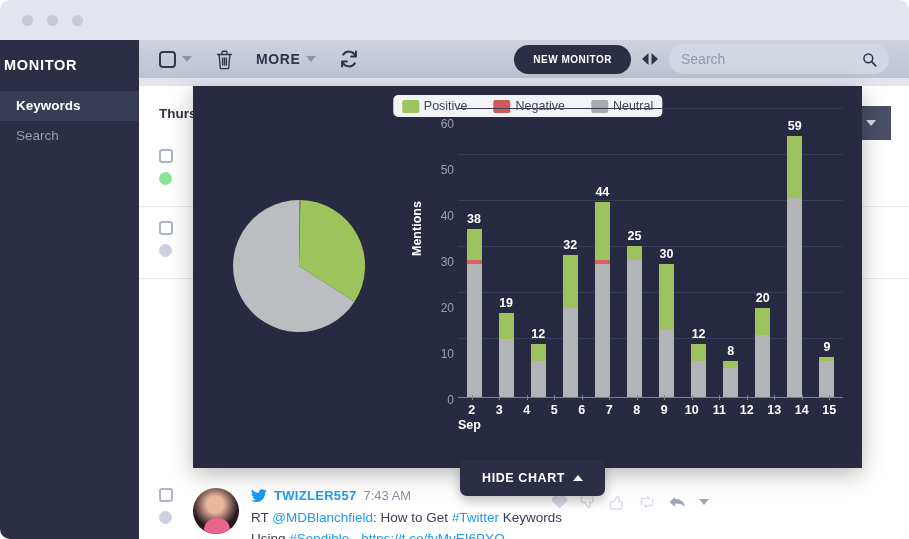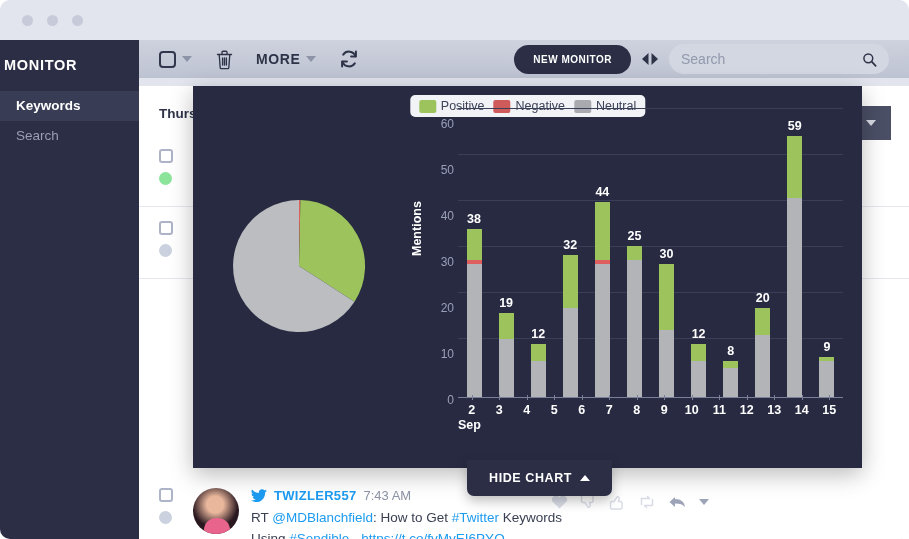--- a/index.html
+++ b/index.html
@@ -144,21 +144,21 @@
   
   .chart-panel {
     position: absolute; left: 193px; top: 86px;
     width: 669px; height: 382px;
     background: #272a41;
     box-shadow: 0 6px 22px rgba(0,0,0,.28);
   }
   .legend {
     position: absolute; left: 50%; transform: translateX(-50%); top: 9px;
     background: #f2f3f7; border-radius: 5px;
-    display: flex; align-items: center; gap: 9px;
+    display: flex; align-items: center; gap: 26px;
     padding: 4px 9px;
   }
   .legend-item { display: flex; align-items: center; gap: 5px; }
   .legend-swatch { width: 17px; height: 13px; border-radius: 2px; }
   .legend-label { font-size: 12.5px; color: #3c4258; font-weight: 500; }
 
   .pie-wrap { position: absolute; left: 36px; top: 110px; }
 
   .plot { position: absolute; left: 215px; top: 22px; width: 440px; height: 340px; }
   .y-title {
@@ -206,21 +206,21 @@
     content: ""; position: absolute; left: 50%; top: -5px;
     width: 1px; height: 5px; background: #7a8099;
   }
   .x-tick-label { font-size: 12.5px; font-weight: bold; color: #ffffff; }
   .x-unit {
     position: absolute; left: 50px; top: 310px;
     font-size: 12.5px; font-weight: bold; color: #ffffff;
   }
 
   .hide-chart-btn {
-    position: absolute; left: 274px; top: 374px;
+    position: absolute; left: 267px; top: 374px;
     background: #2b2e45; color: #ffffff;
     font-size: 12.5px; font-weight: bold; letter-spacing: .6px;
     padding: 11px 22px; border-radius: 0 0 7px 7px;
     display: flex; align-items: center; gap: 8px; cursor: pointer;
     box-shadow: 0 5px 12px rgba(0,0,0,.25);
   }
   .caret-up-white {
     width: 0; height: 0;
     border-left: 5px solid transparent; border-right: 5px solid transparent;
     border-bottom: 6px solid #ffffff;

